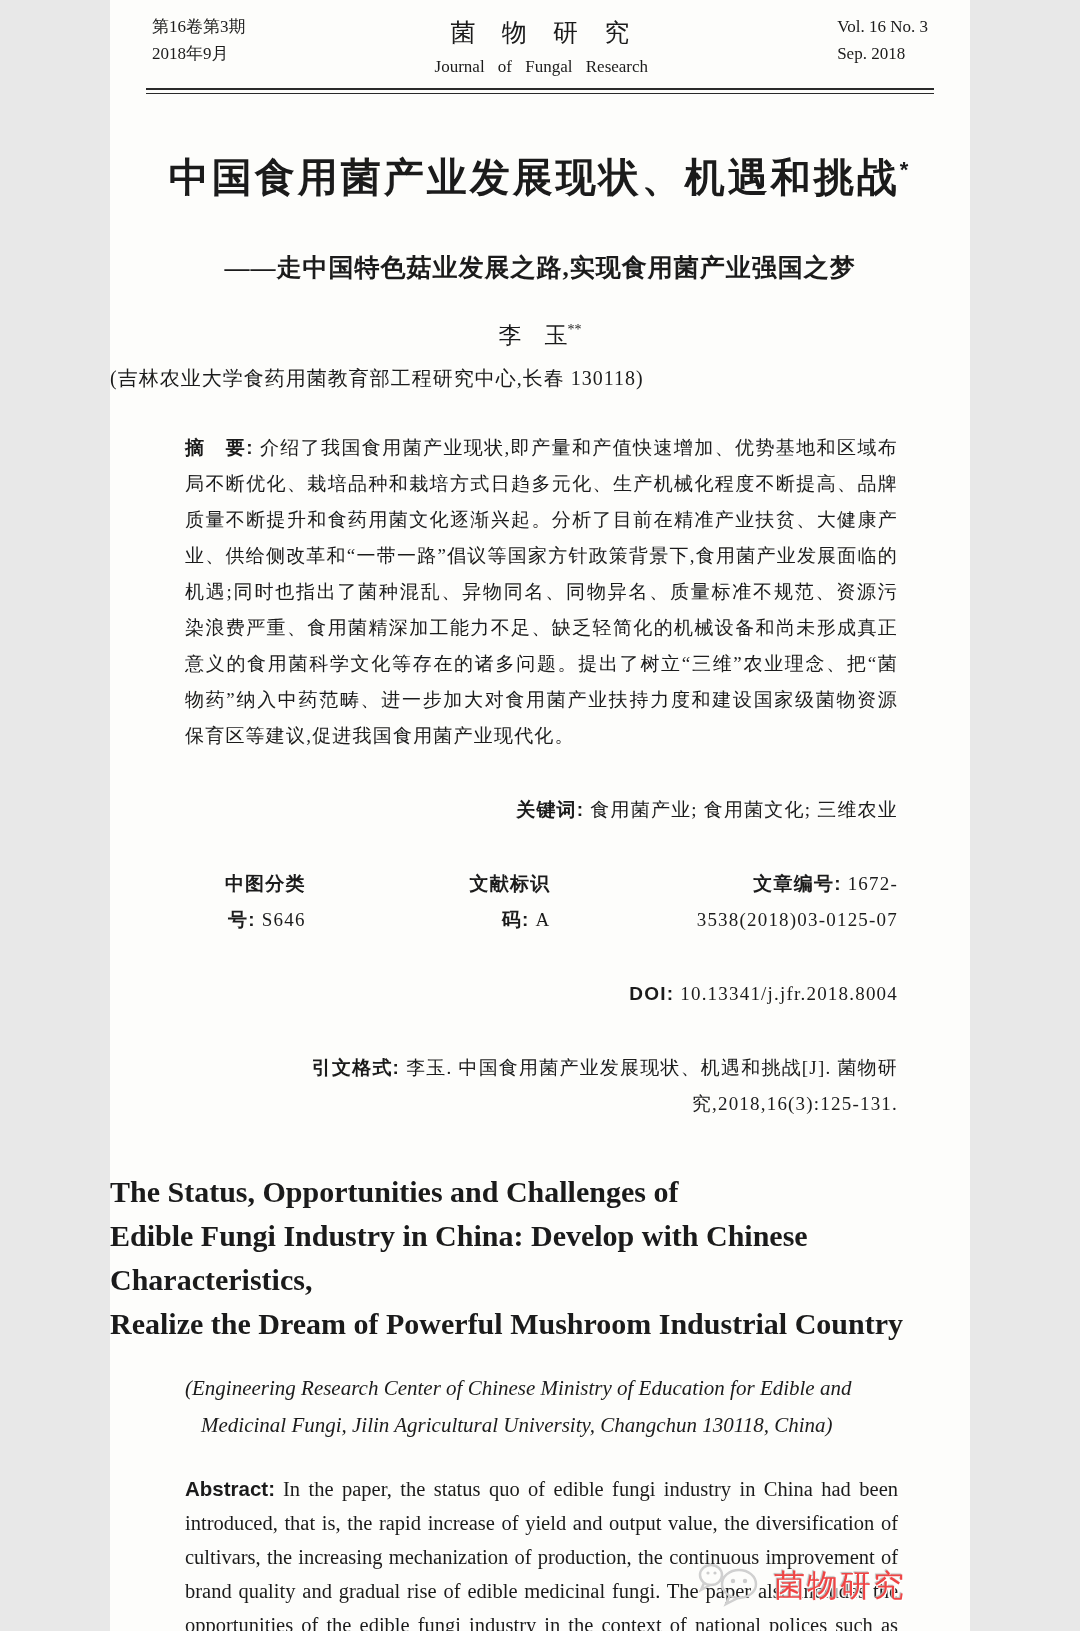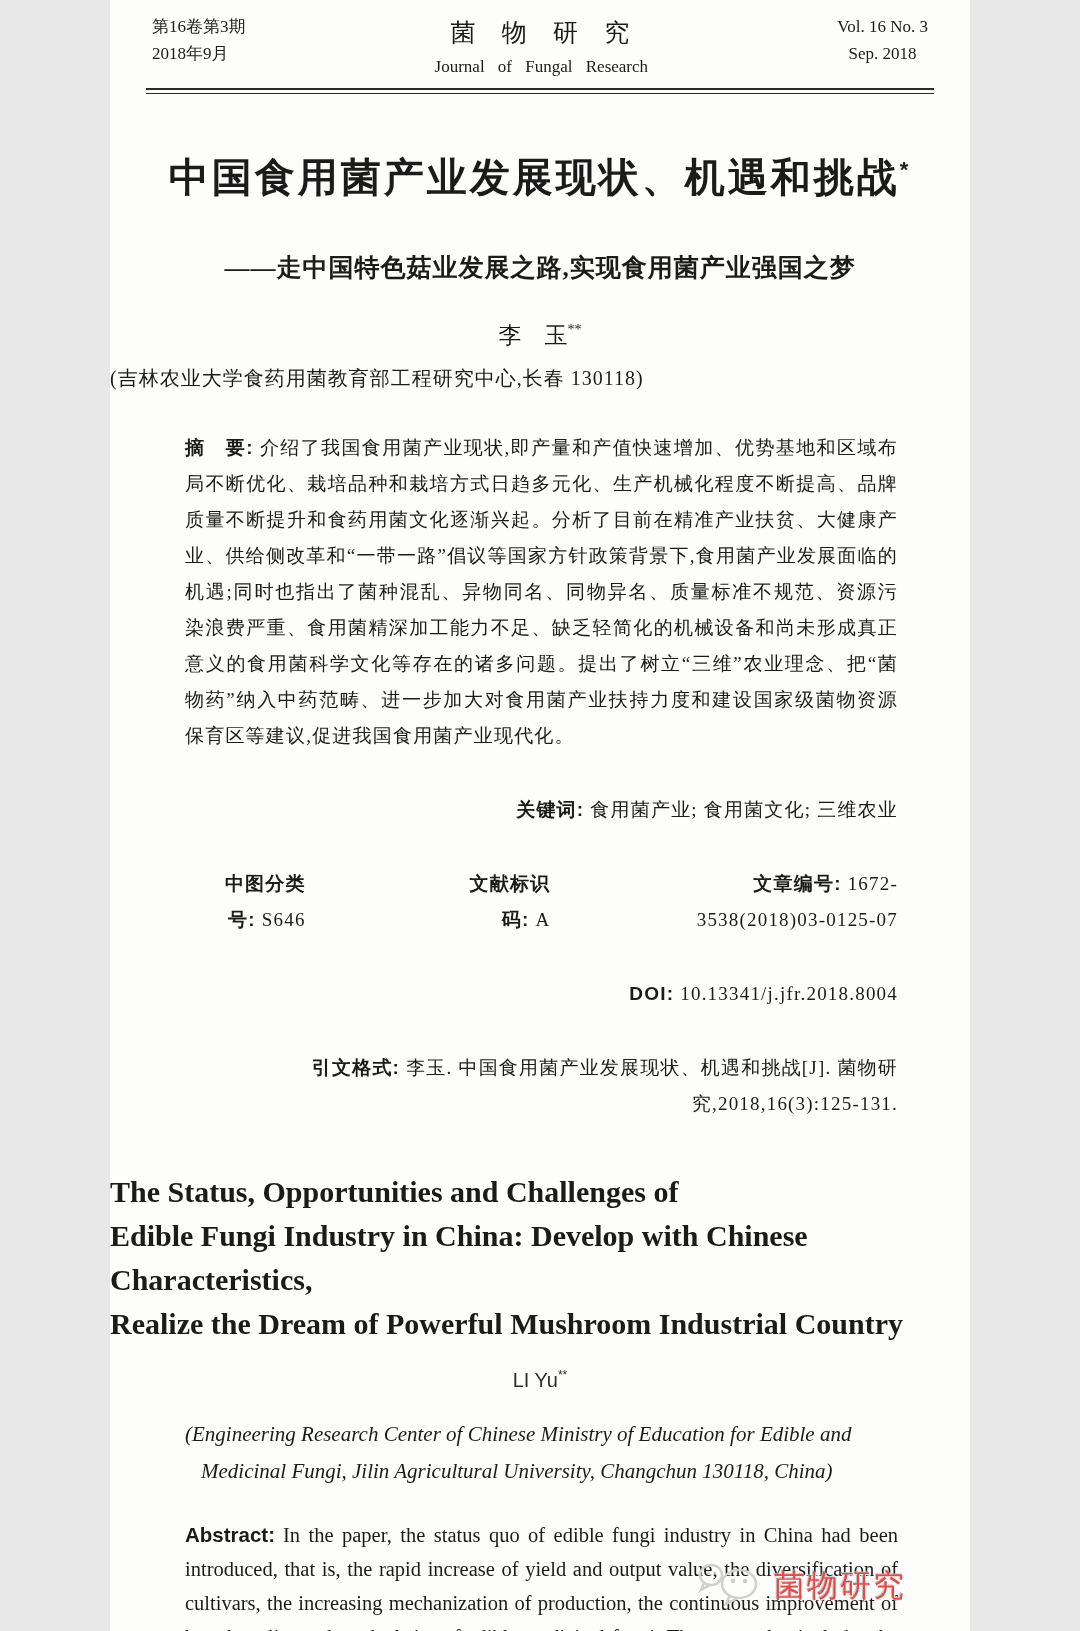--- a/index.html
+++ b/index.html
@@ -7,21 +7,21 @@
     position:relative; width:860px; height:1631px; margin:0 auto;
     background:#fdfdfb; color:#1b1b1b; overflow:hidden; box-sizing:border-box;
     font-family:"Liberation Serif", serif;
   }
   
   .header { display:flex; justify-content:space-between; align-items:flex-start;
             padding:13px 42px 4px 42px; font-size:17px; }
   .header-col { line-height:1.6; }
   .header-left  { text-align:left; }
   .header-center{ text-align:center; }
-  .header-right { text-align:center; }
+  .header-right { text-align:left; }
   .journal-cn { font-size:25px; letter-spacing:3px; word-spacing:14px; }
   .journal-en { word-spacing:9px; }
   .header-rule { margin:4px 36px 0 36px; height:3px;
                  border-top:2px solid #2a2a2a; border-bottom:1px solid #2a2a2a; }
   
   .title-cn { margin-top:56px; text-align:center; font-family:"Liberation Sans", sans-serif;
               font-weight:bold; font-size:40px; letter-spacing:3px; }
   .title-cn sup { font-size:22px; vertical-align:super; }
   .subtitle-cn { margin-top:46px; text-align:center; font-weight:bold;
                  font-size:25px; letter-spacing:1px; }
@@ -115,23 +115,20 @@
   <div class="block-cn">
     <span class="cnlabel">引文格式:</span><span>李玉. 中国食用菌产业发展现状、机遇和挑战[J]. 菌物研究,2018,16(3):125-131.</span>
   </div>
 
   <div class="title-en">
     <div>The Status, Opportunities and Challenges of</div>
     <div>Edible Fungi Industry in China: Develop with Chinese Characteristics,</div>
     <div>Realize the Dream of Powerful Mushroom Industrial Country</div>
   </div>
 
-  <div class="author-en">
-    <span>LI Yu</span><sup>**</sup>
-  </div>
 
   <div class="affiliation-en">(Engineering Research Center of Chinese Ministry of Education for Edible and Medicinal Fungi, Jilin Agricultural University, Changchun 130118, China)</div>
 
   <div class="abstract-en">
     <span class="enlabel">Abstract:</span><span>In the paper, the status quo of edible fungi industry in China had been introduced, that is, the rapid increase of yield and output value, the diversification of cultivars, the increasing mechanization of production, the continuous improvement of brand quality and gradual rise of edible medicinal fungi. The paper also includes the opportunities of the edible fungi industry in the context of national polices such as precision industry poverty alleviation, big health industry, supply side reform and “Belt and Road Initiative”. At the same time, it points out many problems such as the confusion of strains, the same name of different bodies, the unqualified quality standards, the serious pollution and waste of resources, the insufficient ability of deeply processing of edible fungi, the shortage of simplified mechanical equipment, and the lack of scientific knowledge of edible fungi. It is proposed to establish a three-dimensional agricultural concept, incorporate</span>
   </div>
 
   <div class="watermark">
     <span>
       <svg width="72" height="50" viewBox="0 0 72 50">

